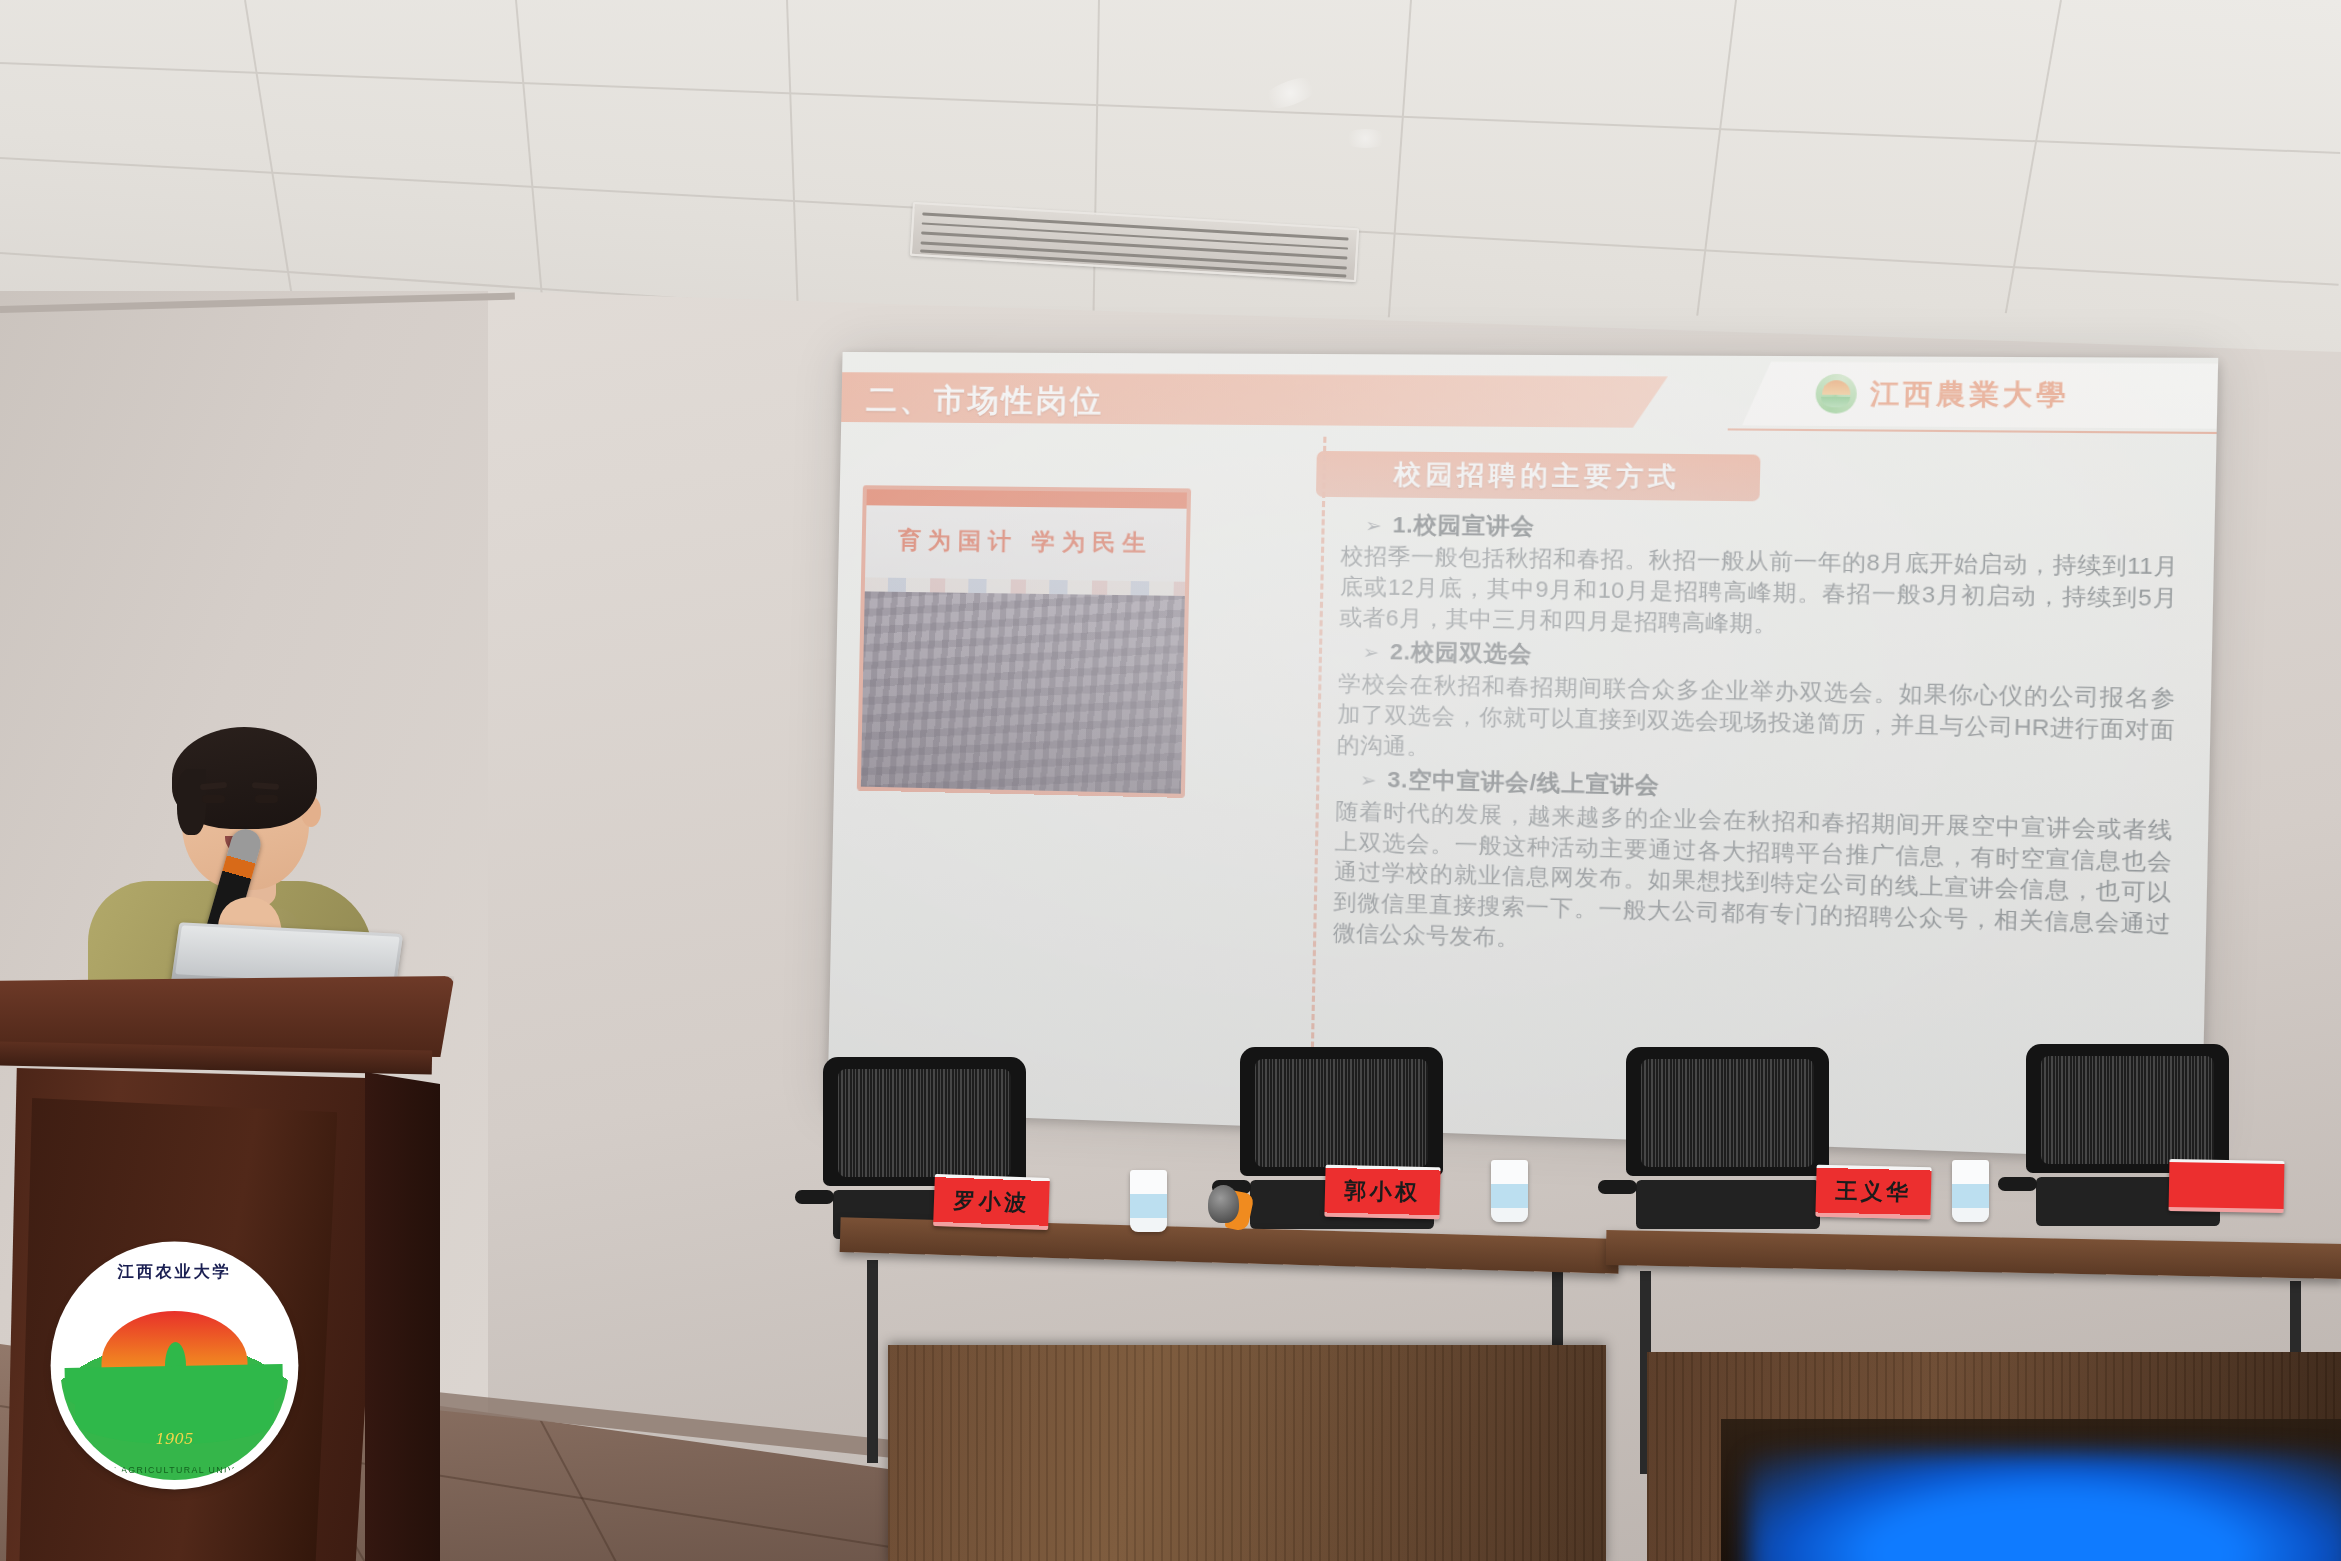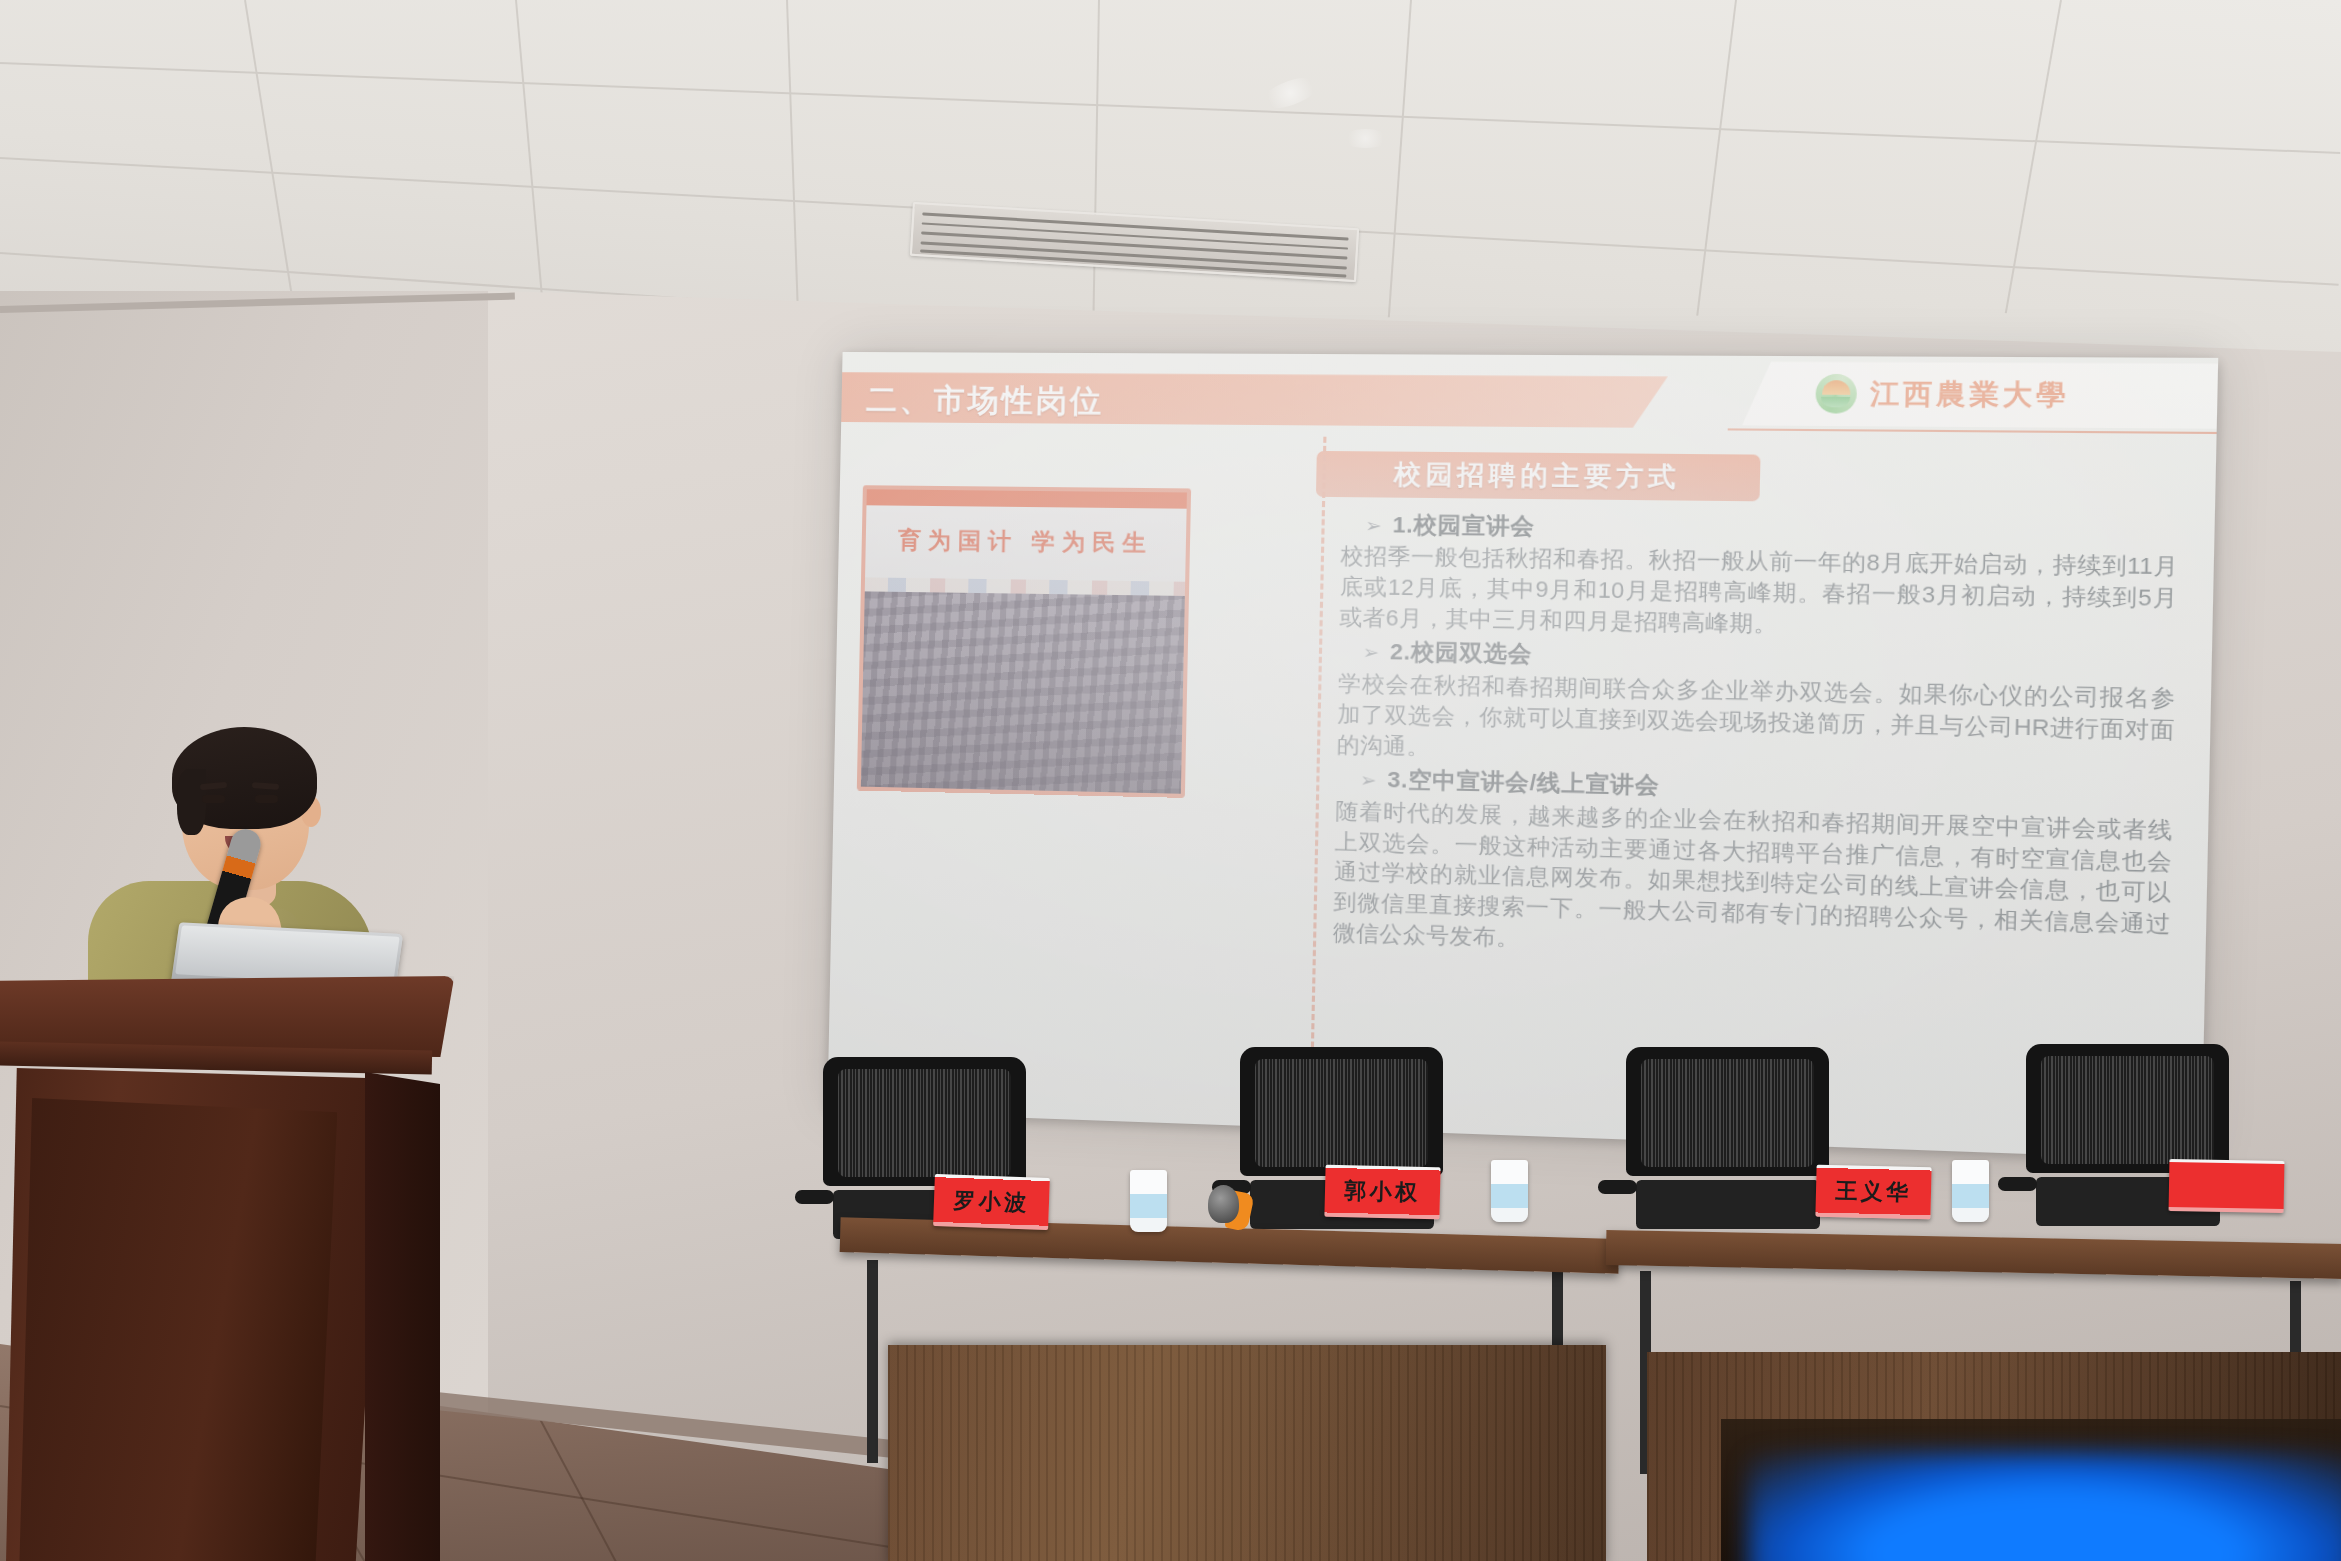--- a/index.html
+++ b/index.html
@@ -376,20 +376,30 @@
   <div class="laptop"></div>
 
   <div class="podium">
     <div class="pod-top"></div>
     <div class="pod-lip"></div>
     <div class="pod-body"></div>
     <div class="pod-panel"></div>
     <div class="pod-side"></div>
   </div>
 
+  <div class="pod-logo">
+    <div class="pl-ring"></div>
+    <div class="pl-sun"></div>
+    <div class="pl-sprout"></div>
+    <div class="pl-leafA"></div>
+    <div class="pl-leafB"></div>
+    <div class="pl-cn">江西农业大学</div>
+    <div class="pl-year">1905</div>
+    <div class="pl-en">JIANGXI AGRICULTURAL UNIVERSITY</div>
+  </div>
 
   <div class="chair" style="left:823px; top:1057px;">
     <div class="ch-back">
         <div class="ch-mesh"></div>
       </div>
     <div class="ch-seat"></div>
     <div class="ch-arm" style="left:-28.5px"></div>
   </div>
   <div class="chair" style="left:1240px; top:1047px;">
     <div class="ch-back">

